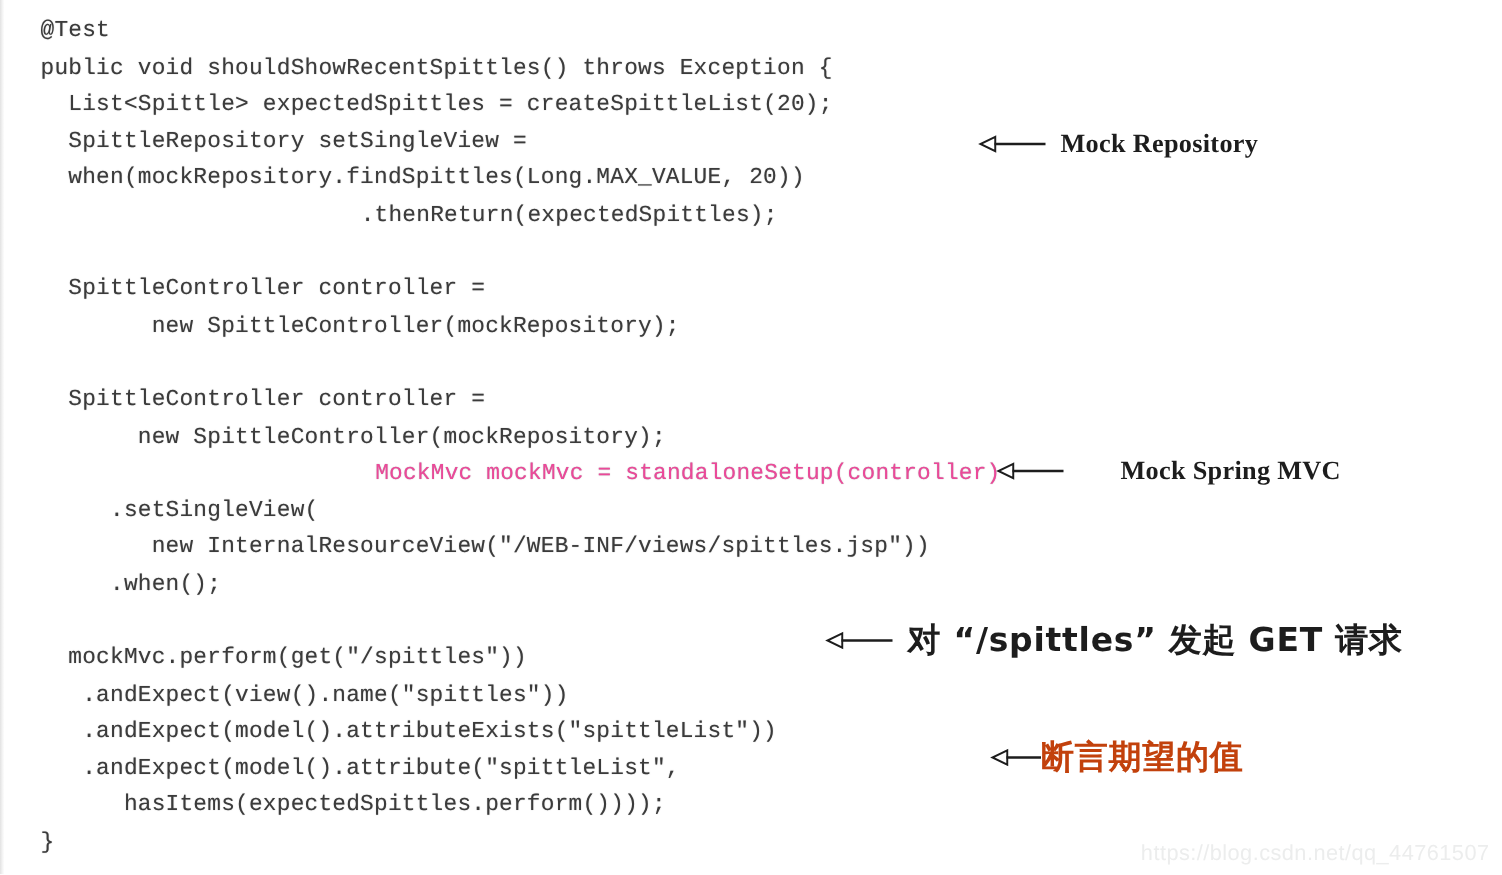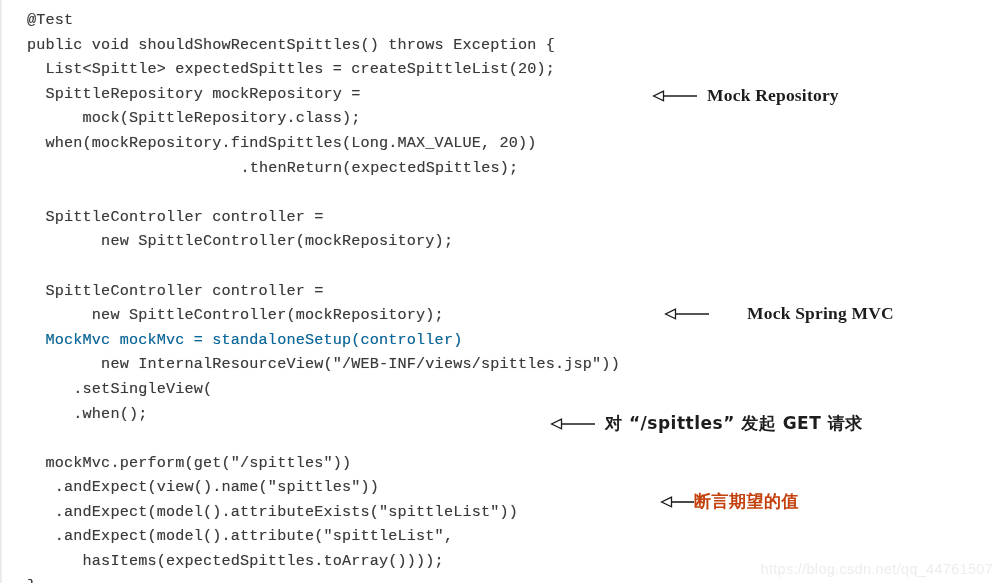--- a/index.html
+++ b/index.html
@@ -62,21 +62,21 @@
   }
   
   .annot .arrow svg { display: block; }
   .annot .atext { display: inline-block; }
   .annot.gap-wide .atext { margin-left: 9px; }
   .annot.gap-none .atext { margin-left: 0px; }
 
   .annot.cn {
     font-family: "DejaVu Sans", "Liberation Sans", sans-serif;
     font-weight: bold;
-    font-size: 17px;
+    font-size: 22px;
   }
   .annot.cn .atext { letter-spacing: 0.5px; }
 
   
   #watermark {
     position: absolute;
     right: 8px;
     bottom: 6px;
     font-family: "Liberation Sans", "DejaVu Sans", sans-serif;
     font-size: 14.5px;
@@ -90,40 +90,39 @@
 <body>
 
 <div id="page" style="background: rgb(255, 255, 255);">
 
   <div id="gutter"></div>
 
   <div id="code">
       <div class="line" style="color: rgb(59, 59, 59);">@Test</div>
       <div class="line" style="color: rgb(59, 59, 59);">public void shouldShowRecentSpittles() throws Exception {</div>
       <div class="line" style="color: rgb(59, 59, 59);">  List&lt;Spittle&gt; expectedSpittles = createSpittleList(20);</div>
-      <div class="line" style="color: rgb(59, 59, 59);">  SpittleRepository mockRepository =</div>
-      <div class="line" style="color: rgb(59, 59, 59);">      mock(SpittleRepository.class);</div>
+      <div class="line" style="color: rgb(59, 59, 59);">  SpittleRepository setSingleView =</div>
       <div class="line" style="color: rgb(59, 59, 59);">  when(mockRepository.findSpittles(Long.MAX_VALUE, 20))</div>
       <div class="line" style="color: rgb(59, 59, 59); text-align: center;">       .thenReturn(expectedSpittles);</div>
       <div class="line blank" style="color: rgb(59, 59, 59);"></div>
       <div class="line" style="color: rgb(59, 59, 59);">  SpittleController controller =</div>
       <div class="line" style="color: rgb(59, 59, 59);">        new SpittleController(mockRepository);</div>
       <div class="line blank" style="color: rgb(59, 59, 59);"></div>
       <div class="line" style="color: rgb(59, 59, 59);">  SpittleController controller =</div>
       <div class="line" style="color: rgb(59, 59, 59);">       new SpittleController(mockRepository);</div>
-      <div class="line" style="color: #0369a1;">  MockMvc mockMvc = standaloneSetup(controller)</div>
+      <div class="line" style="color: #ec4899; text-align: right;">  MockMvc mockMvc = standaloneSetup(controller)</div>
+      <div class="line" style="color: rgb(59, 59, 59);">     .setSingleView(</div>
       <div class="line" style="color: rgb(59, 59, 59);">        new InternalResourceView("/WEB-INF/views/spittles.jsp"))</div>
-      <div class="line" style="color: rgb(59, 59, 59);">     .setSingleView(</div>
       <div class="line" style="color: rgb(59, 59, 59);">     .when();</div>
       <div class="line blank" style="color: rgb(59, 59, 59);"></div>
       <div class="line" style="color: rgb(59, 59, 59);">  mockMvc.perform(get("/spittles"))</div>
       <div class="line" style="color: rgb(59, 59, 59);">   .andExpect(view().name("spittles"))</div>
       <div class="line" style="color: rgb(59, 59, 59);">   .andExpect(model().attributeExists("spittleList"))</div>
       <div class="line" style="color: rgb(59, 59, 59);">   .andExpect(model().attribute("spittleList",</div>
-      <div class="line" style="color: rgb(59, 59, 59);">      hasItems(expectedSpittles.toArray())));</div>
+      <div class="line" style="color: rgb(59, 59, 59);">      hasItems(expectedSpittles.perform())));</div>
       <div class="line" style="color: rgb(59, 59, 59);">}</div>
     </div>
 
   <div id="annotation-layer">
       <div class="annot gap-wide" style="left: 652px; top: 85px; color: rgb(29, 29, 29);">
         <span class="arrow">
           <svg width="46" height="12" viewBox="0 0 46 12">
             <path d="M11.5 1.2 L1.6 6 L11.5 10.8 Z" fill="none" stroke="#1d1d1d" stroke-width="1.3" stroke-linejoin="miter"></path>
             <line x1="11" y1="6" x2="45" y2="6" stroke="#1d1d1d" stroke-width="1.6"></line>
           </svg>

